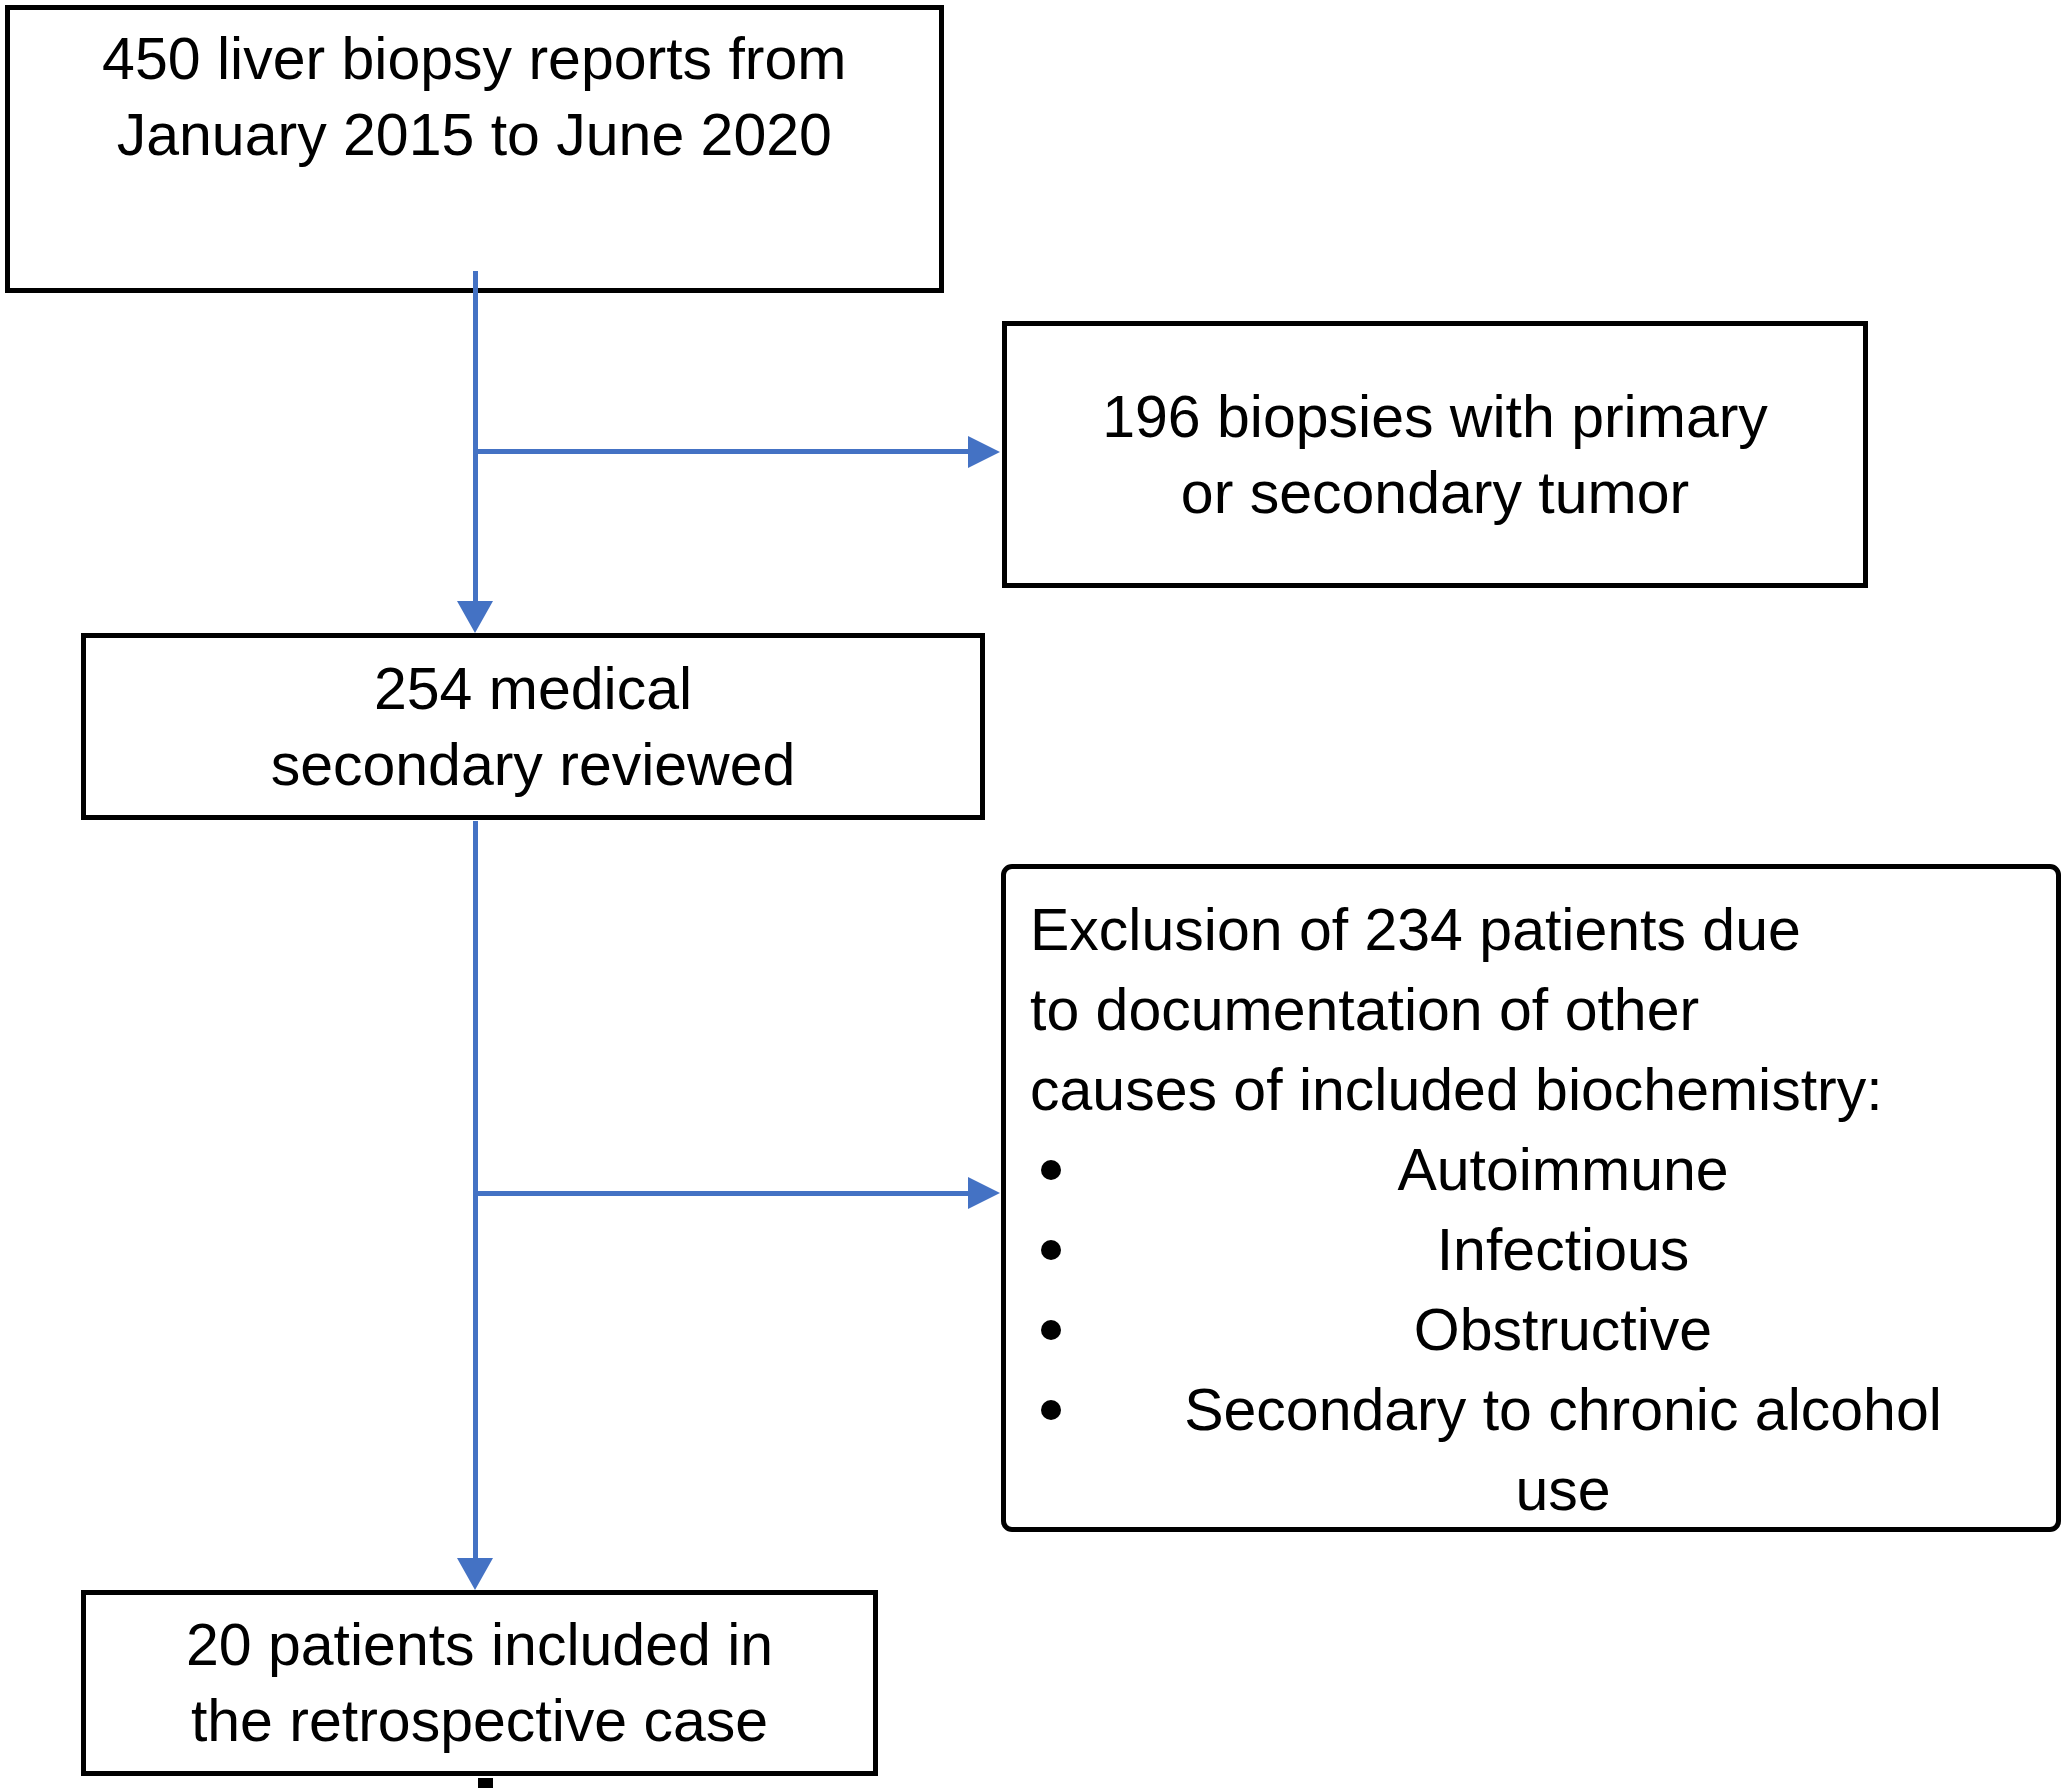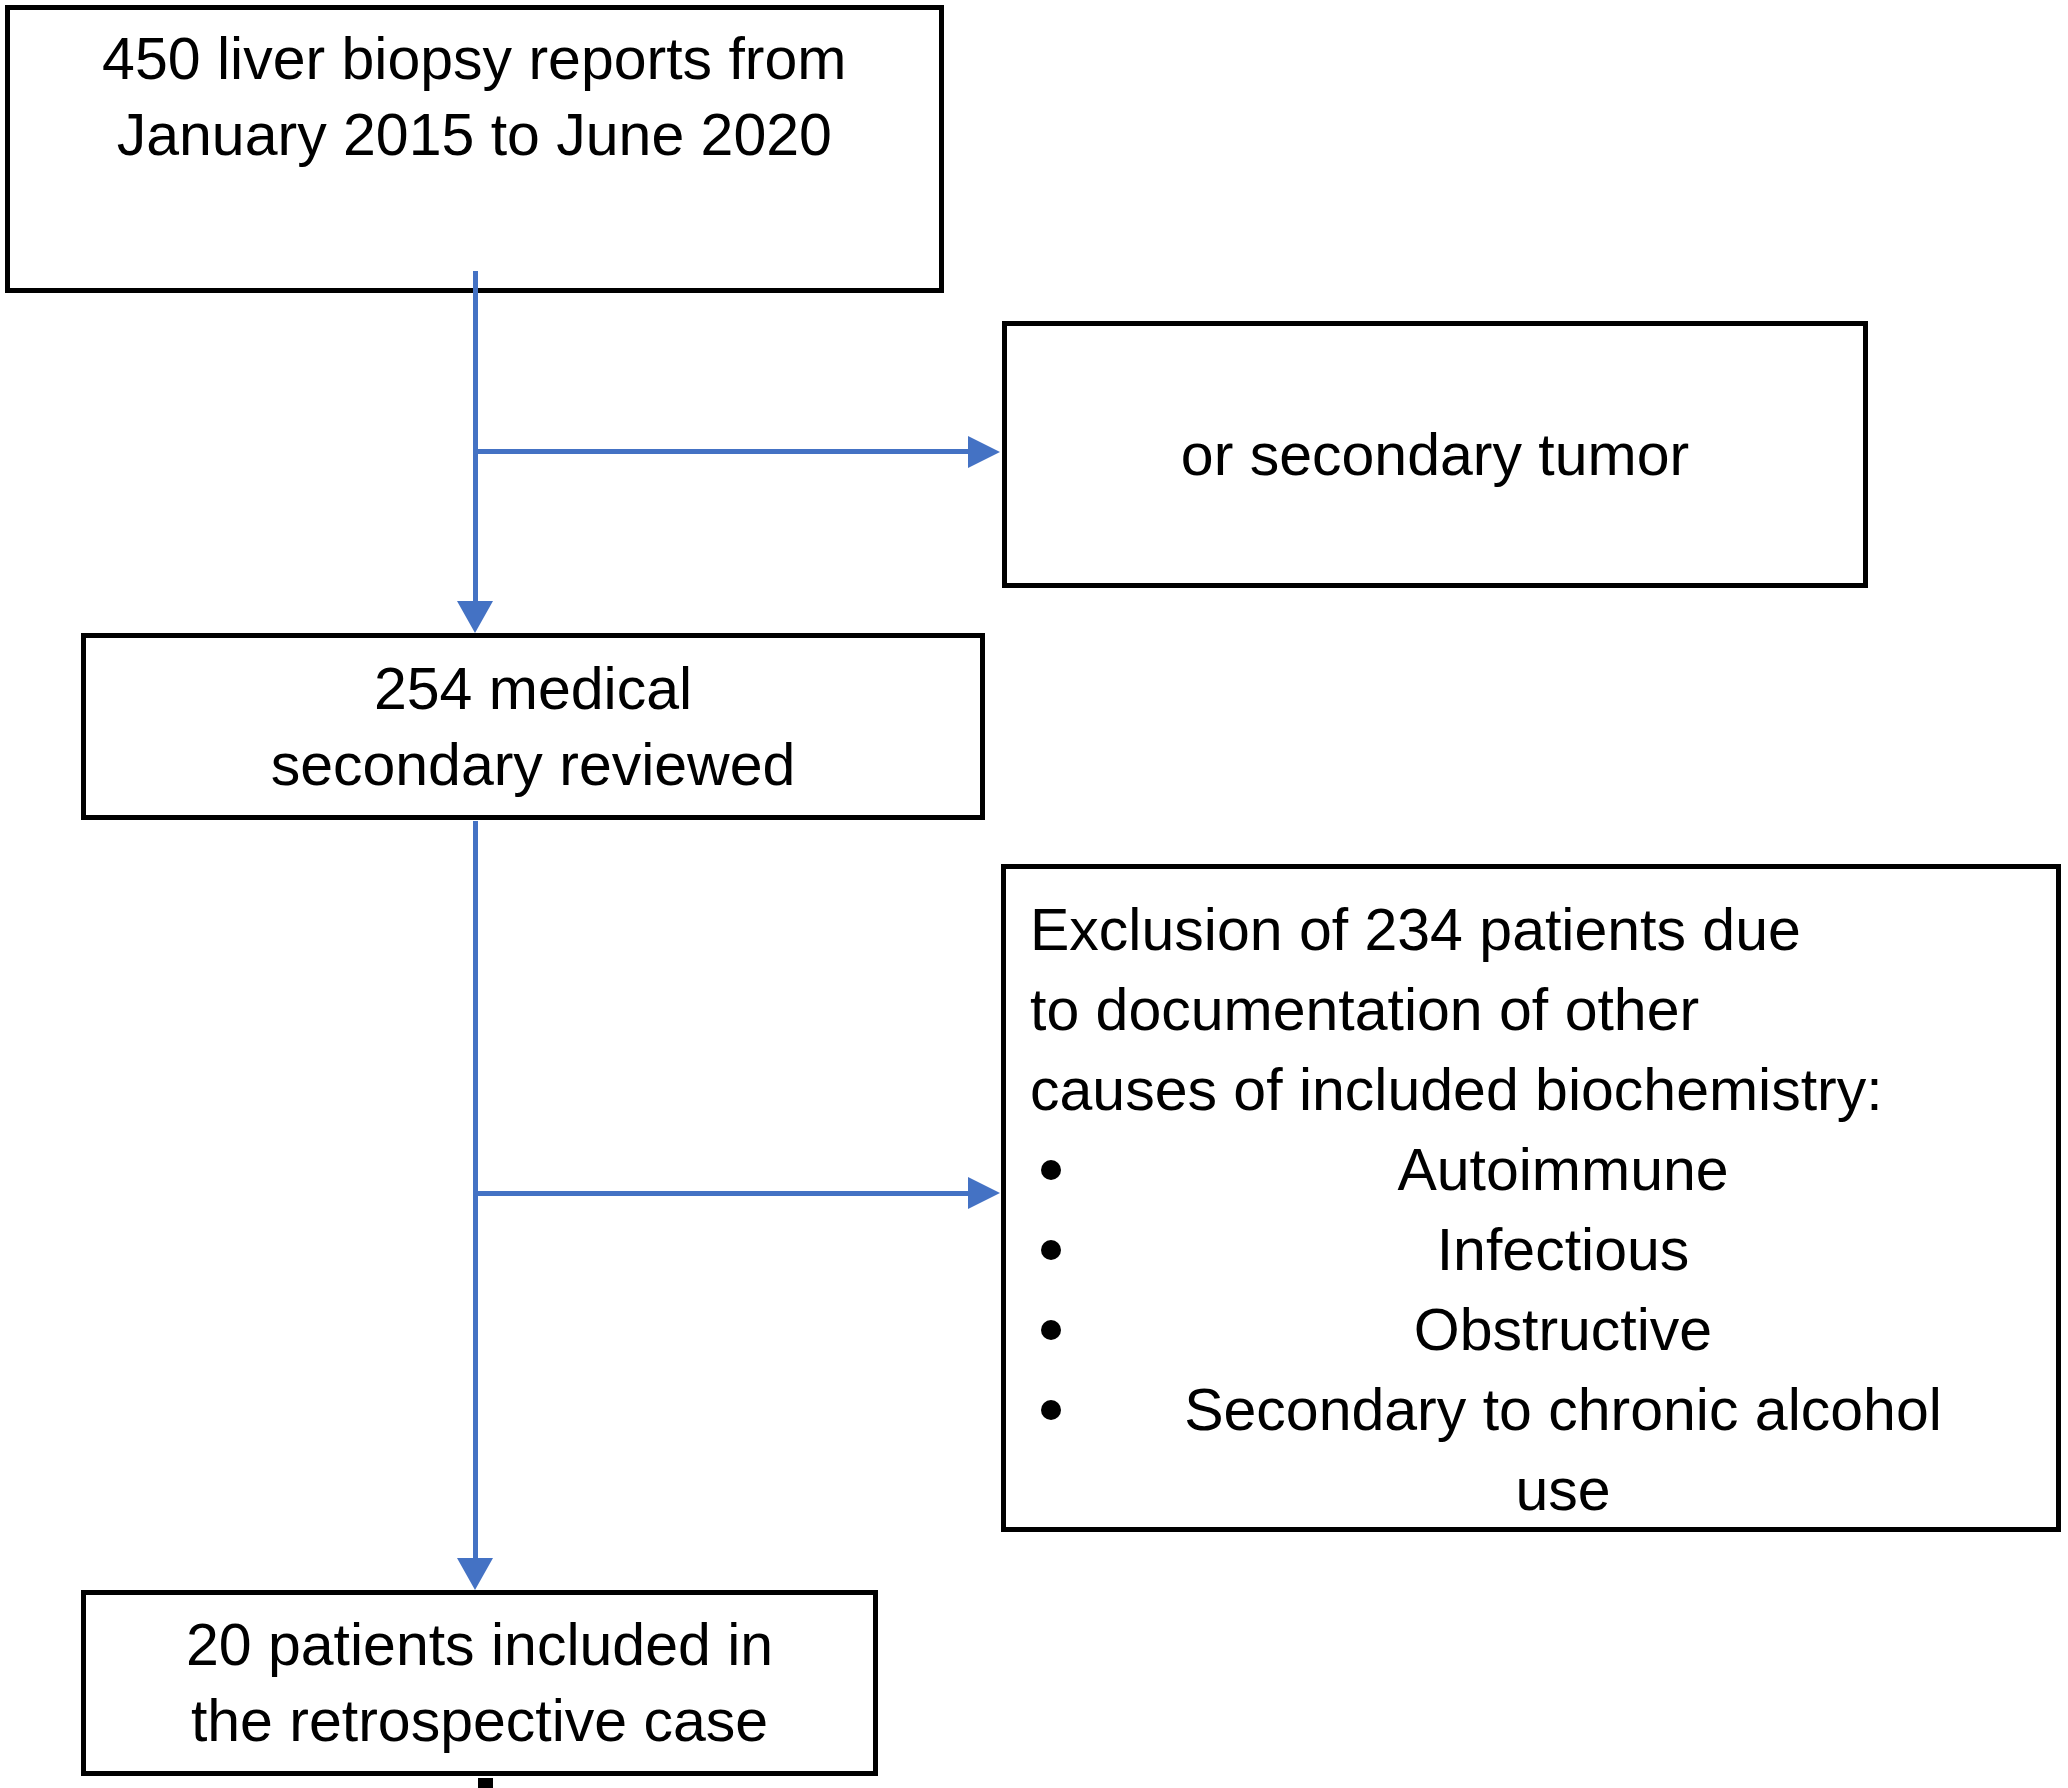--- a/index.html
+++ b/index.html
@@ -38,20 +38,21 @@
   #box-tumor { left: 1002px; top: 321px; width: 866px; height: 267px; }
   
   #box-histories { left: 81px; top: 633px; width: 904px; height: 187px; }
   
   #box-exclusion {
     left: 1001px; top: 864px; width: 1060px; height: 668px;
     padding: 21px 19px 0 24px;
     line-height: 80px;
     text-align: left;
     justify-content: flex-start;
+    border-radius: 11px;
   }
   
   #box-included { left: 81px; top: 1590px; width: 797px; height: 186px; }
 
   .bullet-row {
     position: relative;
     padding-left: 59px;
     text-align: center;
   }
   .bullet-dot {
@@ -106,20 +107,21 @@
 <body>
 
 <div class="canvas">
 
   <div class="box centered" id="box-total">
     <div class="txtline">450 liver biopsy reports from</div>
     <div class="txtline">January 2015 to June 2020</div>
   </div>
 
   <div class="box centered" id="box-tumor">
+    <div class="txtline">196 biopsies with primary</div>
     <div class="txtline">or secondary tumor</div>
   </div>
 
   <div class="box centered" id="box-histories">
     <div class="txtline">254 medical</div>
     <div class="txtline">secondary reviewed</div>
   </div>
 
   <div class="box" id="box-exclusion">
     <div class="txtline">Exclusion of 234 patients due</div>

